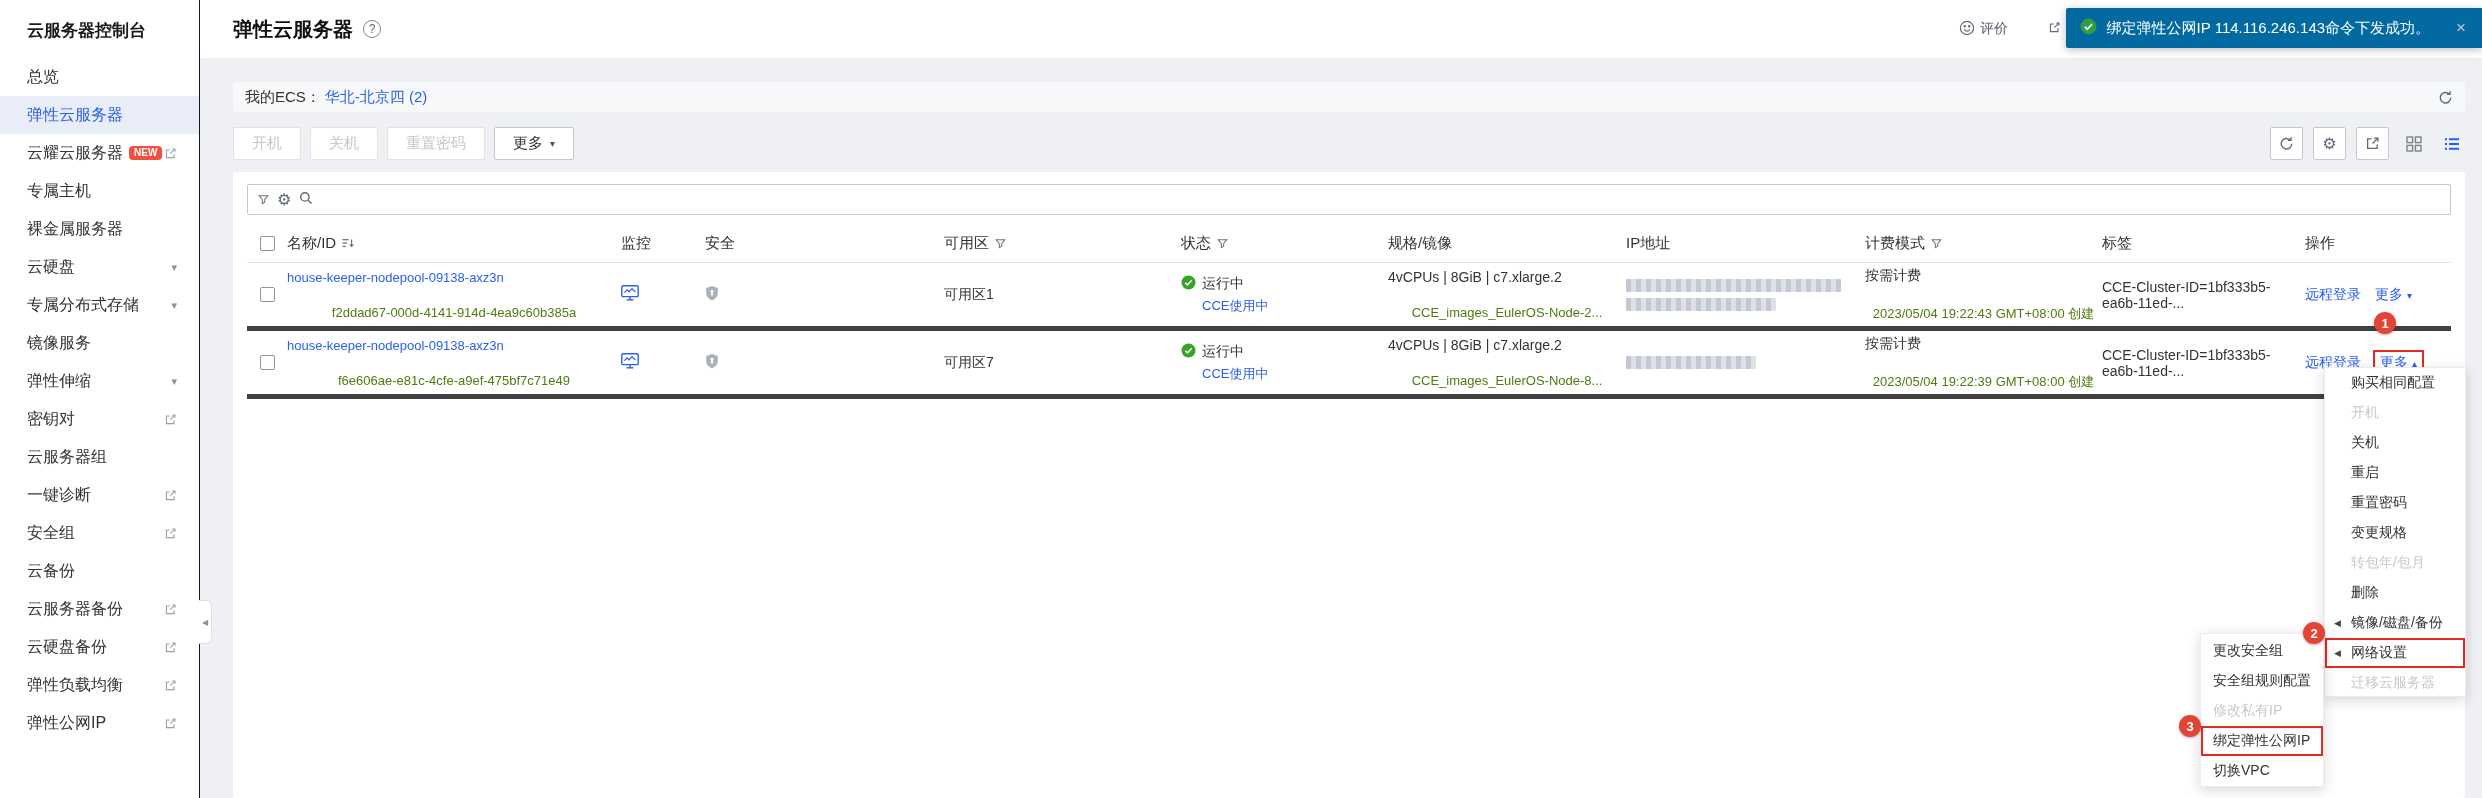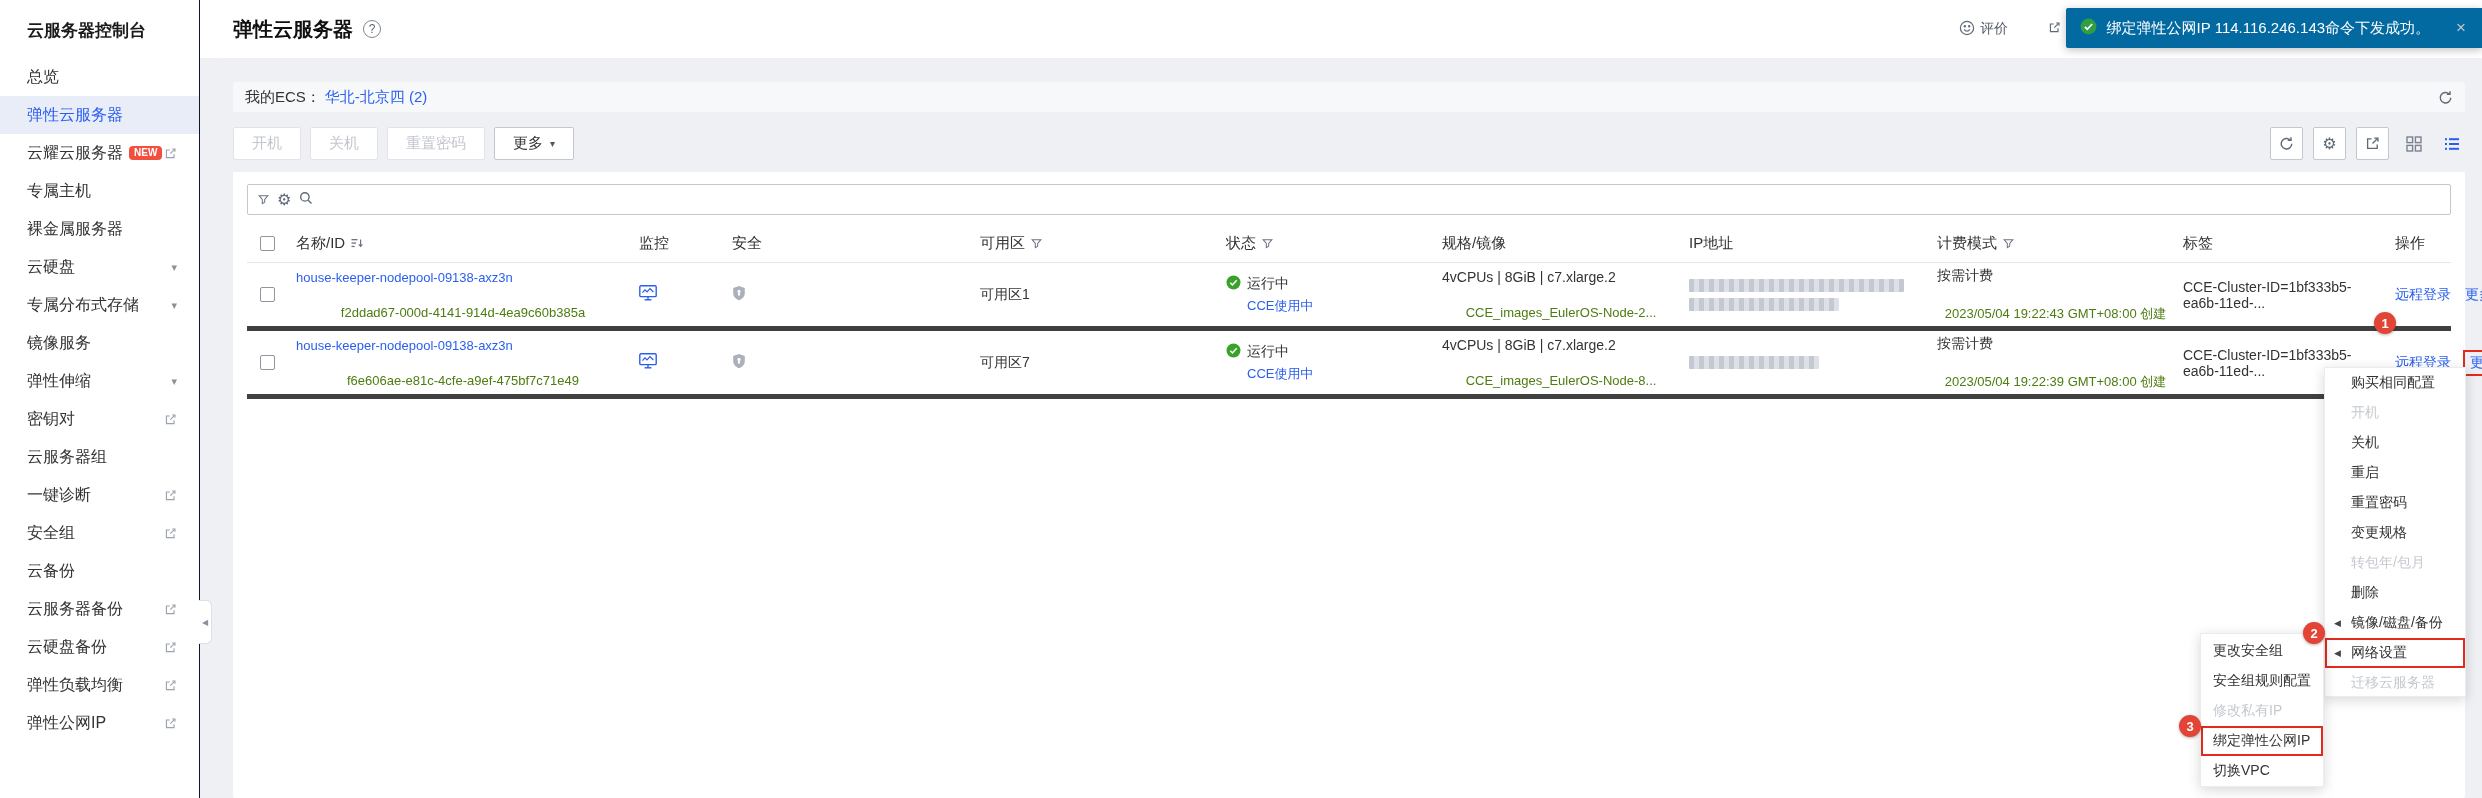--- a/index.html
+++ b/index.html
@@ -41,21 +41,21 @@
   .btn .caret { margin-left:7px; font-size:10px; color:#555; }
   .icon-btn { width:33px; height:33px; border:1px solid #c3c8d0; background:#fff; border-radius:2px; display:flex; align-items:center; justify-content:center; margin-left:10px; cursor:pointer; }
   .icon-btn:first-of-type { margin-left:auto; }
   .view-btn { width:26px; height:26px; margin-left:12px; display:flex; align-items:center; justify-content:center; cursor:pointer; }
   .gear-glyph { font-size:16px; color:#5f6a78; line-height:1; }
   
   #card { flex:1; margin-top:12px; background:#fff; border-radius:2px; padding:12px 14px 0 14px; min-height:0; }
   #search-bar { height:31px; border:1px solid #c3c8d0; border-radius:2px; display:flex; align-items:center; padding:0 10px; gap:8px; }
   #search-bar input { border:none; outline:none; flex:1; font-size:14px; color:#333; background:transparent; }
   #search-bar input::placeholder { color:#9da3ad; }
-  .grid { display:grid; grid-template-columns:40px 334px 84px 239px 237px 207px 238px 239px 237px 203px minmax(0,1fr); align-items:center;gap:9px; }
+  .grid { display:grid; grid-template-columns:40px 334px 84px 239px 237px 207px 238px 239px 237px 203px minmax(0,1fr); align-items:center; }
   .thead { height:38px; border-bottom:1px solid #e2e5ea; font-size:15px; color:#333; margin-top:10px; }
   .th { display:flex; align-items:center; gap:6px; }
   .trow { height:68px; border-bottom:5px solid #404040; font-size:14px; }
   .cell-cb { display:flex; justify-content:center; }
   .checkbox { width:15px; height:15px; border:1px solid #8f969f; border-radius:2px; background:#fff; cursor:pointer; }
   .name-link { color:var(--accent); font-size:13px; cursor:pointer; }
   .sub-line { font-size:13px; color:#4d7c0f; margin-top:20px;text-align:center; }
   .status-wrap { display:flex; align-items:center; gap:6px; }
   .status-sub { color:var(--accent); font-size:13px; margin:4px 0 0 21px; cursor:pointer; }
   .mask { height:13px; border-radius:1px; background:

